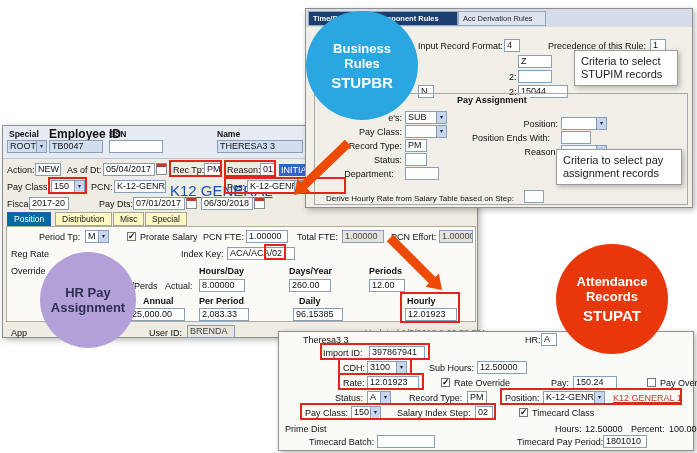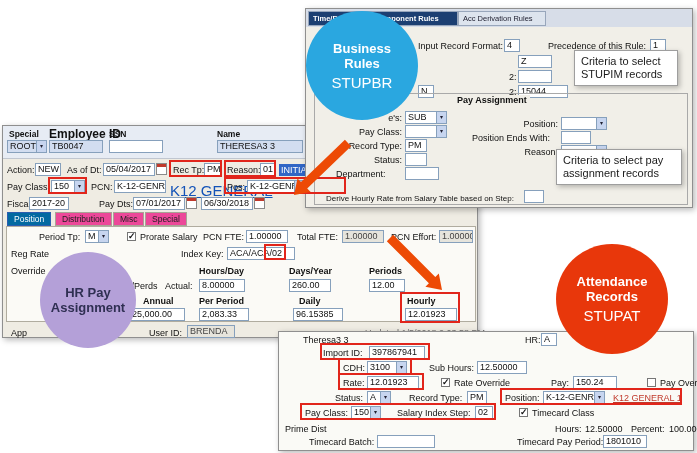--- a/index.html
+++ b/index.html
@@ -20,24 +20,24 @@
 .cal{position:absolute;width:11px;height:12px;background:#fff;border:1px solid #8a8a8a}
 .cal::before{content:"";position:absolute;left:0;right:0;top:0;height:3px;background:#c0392b}
 .lk{position:absolute;font-size:15px;color:#1353b8;text-decoration:underline;white-space:nowrap}
 .lkr{position:absolute;font-size:9px;color:#c0392b;text-decoration:underline;white-space:nowrap}
 .hl{position:absolute;font-size:9px;line-height:12px;background:#3166c5;color:#fff;padding:0 2px;white-space:nowrap}
 .grp{position:absolute;border:1px solid #a9a9a9}
 .ra{position:absolute;border:2px solid #e1251b;z-index:40;pointer-events:none}
 .note{position:absolute;background:#fff;border:1px solid #9e9e9e;box-shadow:2px 2px 5px rgba(0,0,0,.25);font-size:11px;line-height:13px;padding:4px 6px;z-index:46;color:#1a1a1a}
 .circ{position:absolute;border-radius:50%;z-index:50;display:flex;flex-direction:column;align-items:center;justify-content:center;text-align:center}
 .circ .l1{font-size:13px;font-weight:bold;line-height:15px}
-.circ .code{font-size:15px;font-weight:normal;margin-top:3px}
+.circ .code{font-size:15px;font-weight:bold;margin-top:3px}
 .rtab{position:absolute;top:2px;height:15px;line-height:14px;padding:0 4px;font-size:7.5px;background:#dde4ee;color:#223;border:1px solid #98a6bb;white-space:nowrap;overflow:hidden}
 .rtab.act{background:#1c3f72;color:#fff;font-weight:bold}
-.htab{position:absolute;height:14px;line-height:13px;padding:0 6px;font-size:8.5px;background:#ec4899;border:1px solid #a8a496;color:#222;white-space:nowrap}
+.htab{position:absolute;height:14px;line-height:13px;padding:0 6px;font-size:8.5px;background:#fef9c3;border:1px solid #a8a496;color:#222;white-space:nowrap}
 .htab.act{background:#0369a1;color:#fff;font-weight:normal;border-color:#2a5db0}
 svg.arrow{position:absolute;z-index:48}
 </style>
 </head>
 <body>
 
 <div class="win" style="left:305px;top:8px;width:388px;height:200px;background:#f1efe8;z-index:20">
   <div style="position:absolute;left:0;top:0;width:386px;height:18px;background:#d7dde8"></div>
   <span class="rtab act" style="left:2px;width:150px">Time/Rate/String Component Rules</span>
   <span class="rtab" style="left:152px;width:88px">Acc Derivation Rules</span>
@@ -58,21 +58,21 @@
   <span class="lb bd" style="left:148px;top:86px;background:#f1efe8;padding:0 3px">Pay Assignment</span>
 
   <span class="lb" style="left:40px;top:104px;width:56px;text-align:right">e's:</span>
   <span class="bx cmb" style="left:99px;top:102px;width:42px"><span>SUB</span><span class="db">▾</span></span>
   <span class="lb" style="left:40px;top:118px;width:56px;text-align:right">Pay Class:</span>
   <span class="bx cmb" style="left:99px;top:116px;width:42px"><span></span><span class="db">▾</span></span>
   <span class="lb" style="left:30px;top:132px;width:66px;text-align:right">Record Type:</span>
   <span class="bx" style="left:99px;top:130px;width:22px">PM</span>
   <span class="lb" style="left:40px;top:146px;width:56px;text-align:right">Status:</span>
   <span class="bx" style="left:99px;top:144px;width:22px"></span>
-  <span class="lb" style="left:30px;top:160px;width:66px;text-align:left">Department:</span>
+  <span class="lb" style="left:30px;top:160px;width:66px;text-align:center">Department:</span>
   <span class="bx" style="left:99px;top:158px;width:34px"></span>
 
   <span class="lb" style="left:196px;top:110px;width:56px;text-align:right">Position:</span>
   <span class="bx cmb" style="left:255px;top:108px;width:46px"><span></span><span class="db">▾</span></span>
   <span class="lb" style="left:166px;top:124px;width:86px;text-align:left">Position Ends With:</span>
   <span class="bx" style="left:255px;top:122px;width:30px"></span>
   <span class="lb" style="left:196px;top:138px;width:56px;text-align:right">Reason:</span>
   <span class="bx cmb" style="left:255px;top:136px;width:46px"><span></span><span class="db">▾</span></span>
 
   <span class="lb sm" style="left:20px;top:184px">Derive Hourly Rate from Salary Table based on Step:</span>

